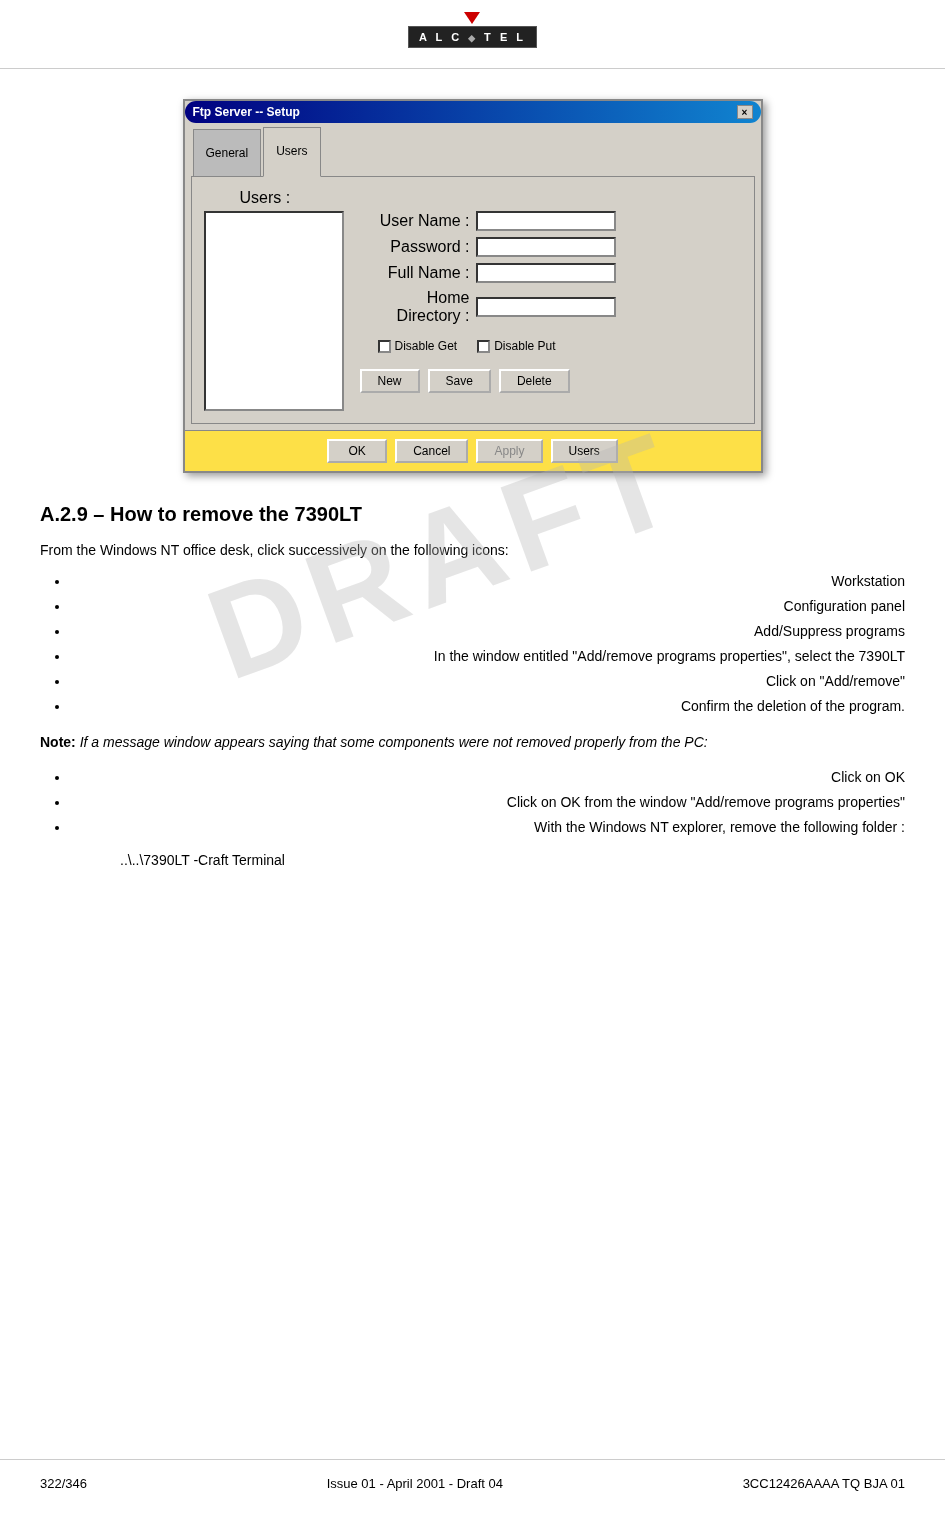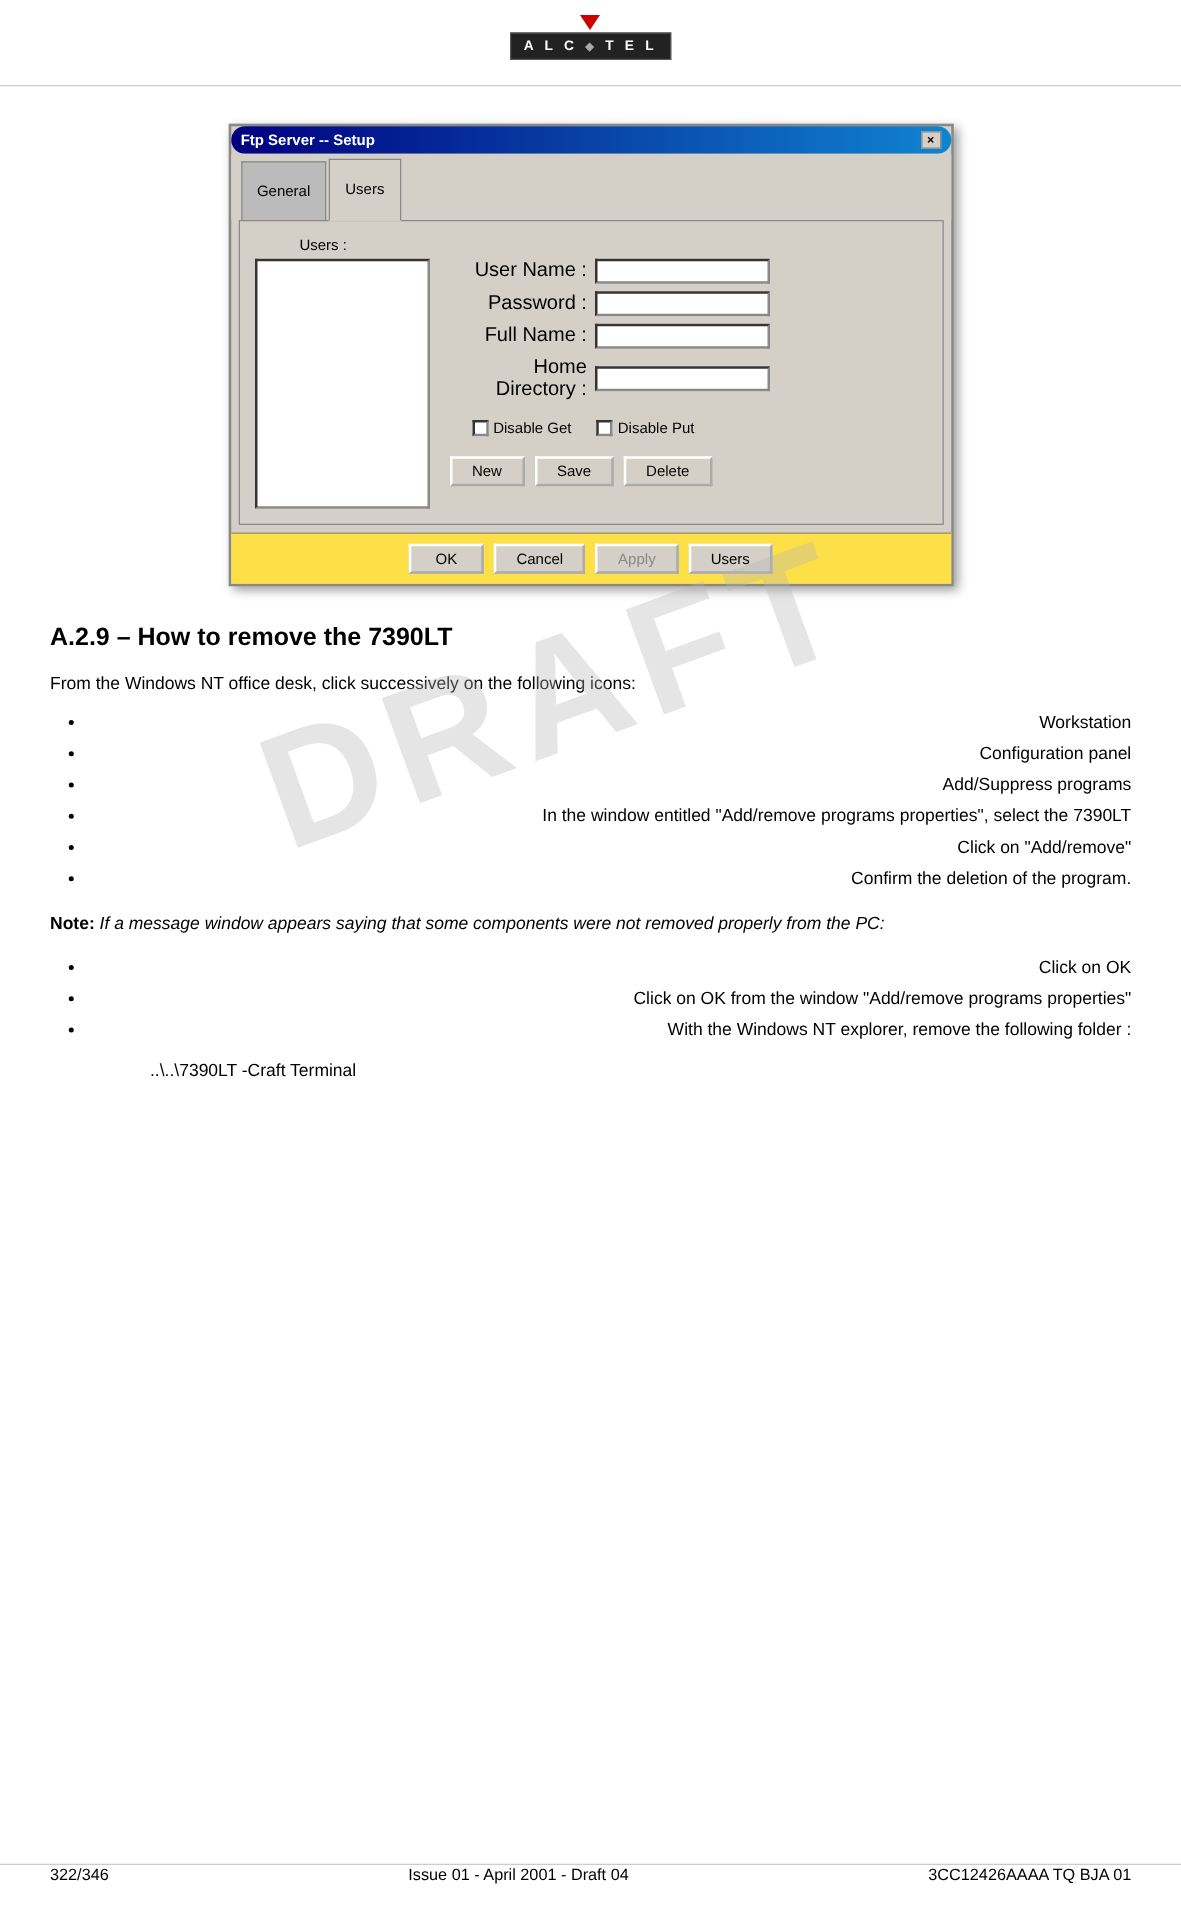--- a/index.html
+++ b/index.html
@@ -130,21 +130,21 @@
       padding: 12px;
       background: #d4d0c8;
     }
 
     .users-section {
       display: flex;
       gap: 16px;
     }
 
     .users-label {
-      font-size: 12px;
+      font-size: 16px;
       margin-bottom: 4px;
       padding-left: 36px;
     }
 
     .users-list {
       width: 140px;
       height: 200px;
       background: #fff;
       border: 2px inset #888;
       flex-shrink: 0;
@@ -293,21 +293,21 @@
       font-family: Arial, sans-serif;
       letter-spacing: 10px;
     }
 
     
     .page-footer {
       position: absolute;
       bottom: 20px;
       left: 0;
       right: 0;
-      padding: 0 40px;
+      padding: 16px 40px;
       border-top: 1px solid #ccc;
       display: flex;
       justify-content: space-between;
       font-size: 13px;
     }
   </style>
 </head>
 <body>
 
 <div class="page-header">

